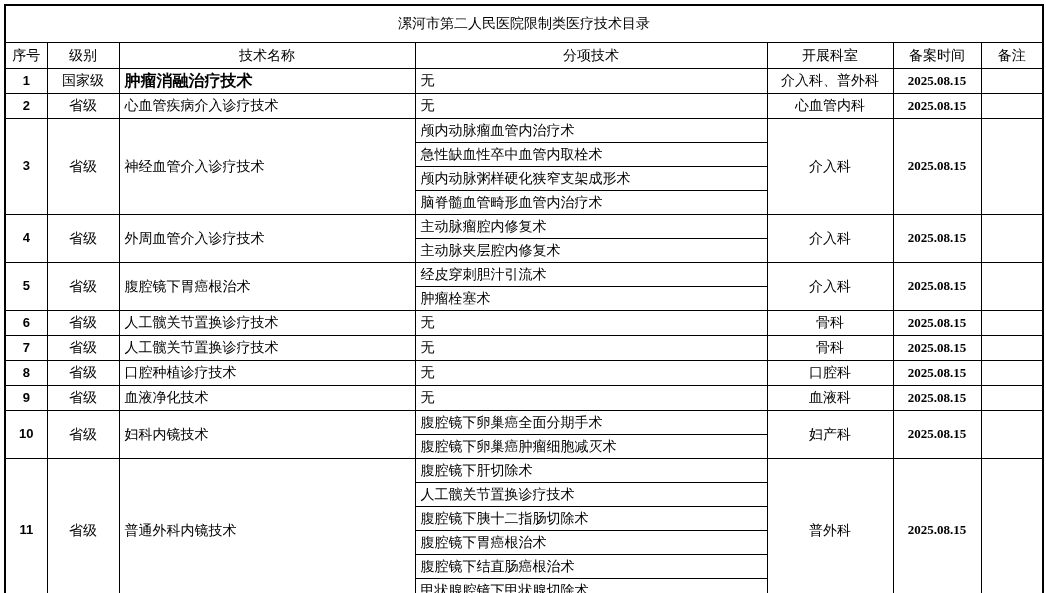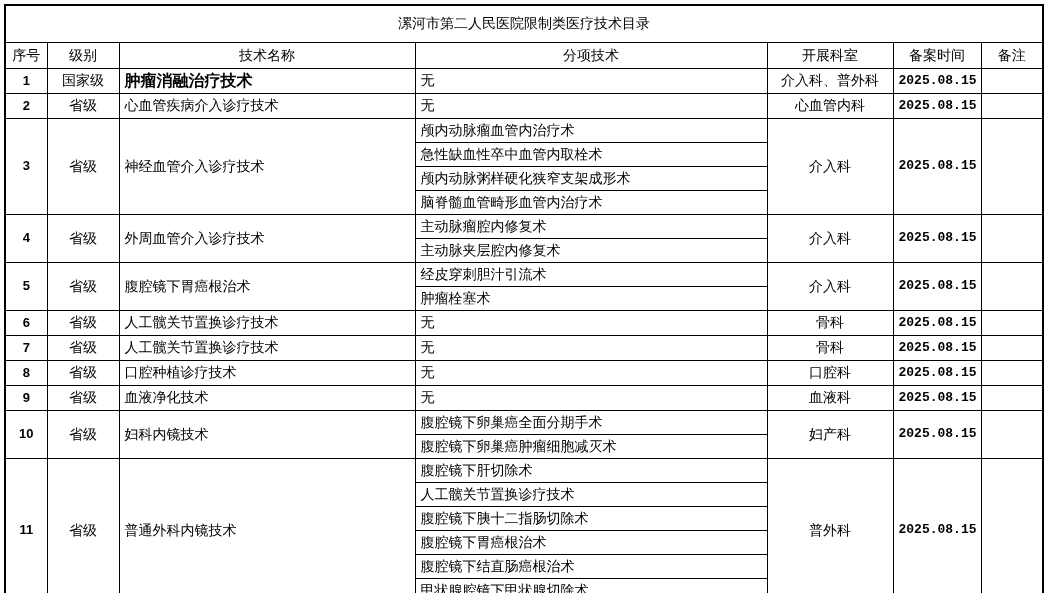--- a/index.html
+++ b/index.html
@@ -43,21 +43,21 @@
   tr.single-row td { height: 24px; }
   tr.sub-row td    { height: 23px; }
   td.center { text-align: center; }
   td.left   { text-align: left; }
   td.num-cell {
     font-family: "Liberation Sans", sans-serif;
     font-weight: bold;
     font-size: 13px;
   }
   td.date-cell {
-    font-family: Liberation Mono, monospace;
+    font-family: Liberation Serif, serif;
     font-weight: bold;
     font-size: 13px;
   }
   td.name-em {
     font-weight: bold;
     font-size: 16px;
     font-family: Liberation Serif, serif;
   }
 </style>
 </head>

